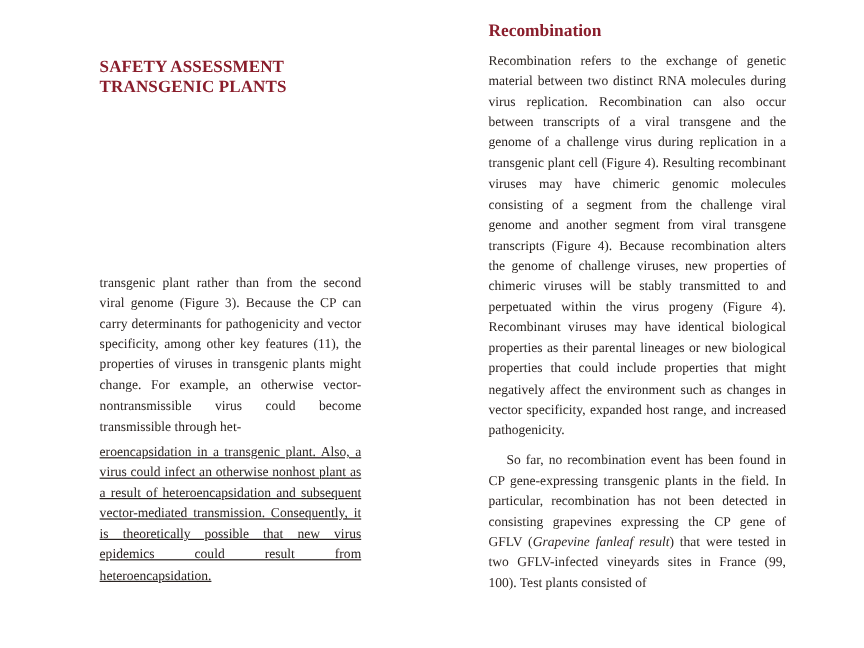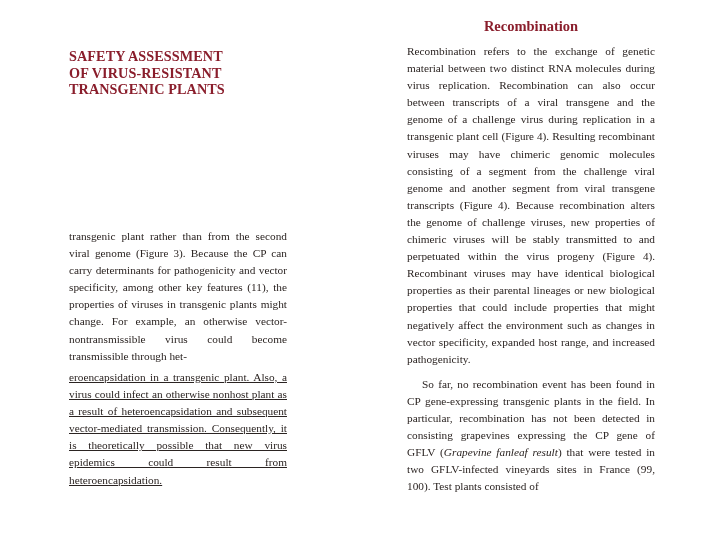--- a/index.html
+++ b/index.html
@@ -19,44 +19,42 @@
     line-height: 16.5px;
     letter-spacing: 0.1px;
     margin: 0 0 9px 0;
   }
   .heading {
     color: #8a1e2c;
     font-weight: bold;
     font-size: 14.5px;
     line-height: 17px;
     margin: 0 0 8px 0;
-    text-align: center;
   }
   .para {
     font-size: 11.3px;
     line-height: 17.1px;
     text-align: justify;
     margin: 0;
     hyphens: manual;
   }
-  .block { position: absolute; left: 69px; width: 218px; }
+  .block { position: absolute; left: 83px; width: 218px; }
   .b1 { top: 48px; }
   .b2 { top: 228px; }
   .b3 { top: 369px; text-decoration: underline; }
   .right .p2 { text-indent: 15px; margin-top: 8px; }
   .fig { font-family: Liberation Serif, serif; font-size: 11px; }
   em { font-style: italic; }
 </style>
 </head>
 <body>
 
 <div class="block b1">
   <div class="title">
     <div>SAFETY ASSESSMENT</div>
-    <div>OF VIRUS-RESISTANT</div>
     <div>TRANSGENIC PLANTS</div>
   </div>
 </div>
 
 <div class="block b2">
   <p class="para"><span>transgenic plant rather than from the second viral genome (</span><span class="fig">Figure 3</span><span>). Because the CP can carry determinants for pathogenicity and vector specificity, among other key features (11), the properties of viruses in transgenic plants might change. For example, an otherwise vector-nontransmissible virus could become transmissible through het-</span></p>
 </div>
 
 <div class="block b3">
   <p class="para">eroencapsidation in a transgenic plant. Also, a virus could infect an otherwise nonhost plant as a result of heteroencapsidation and subsequent vector-mediated transmission. Consequently, it is theoretically possible that new virus epidemics could result from heteroencapsidation.</p>

